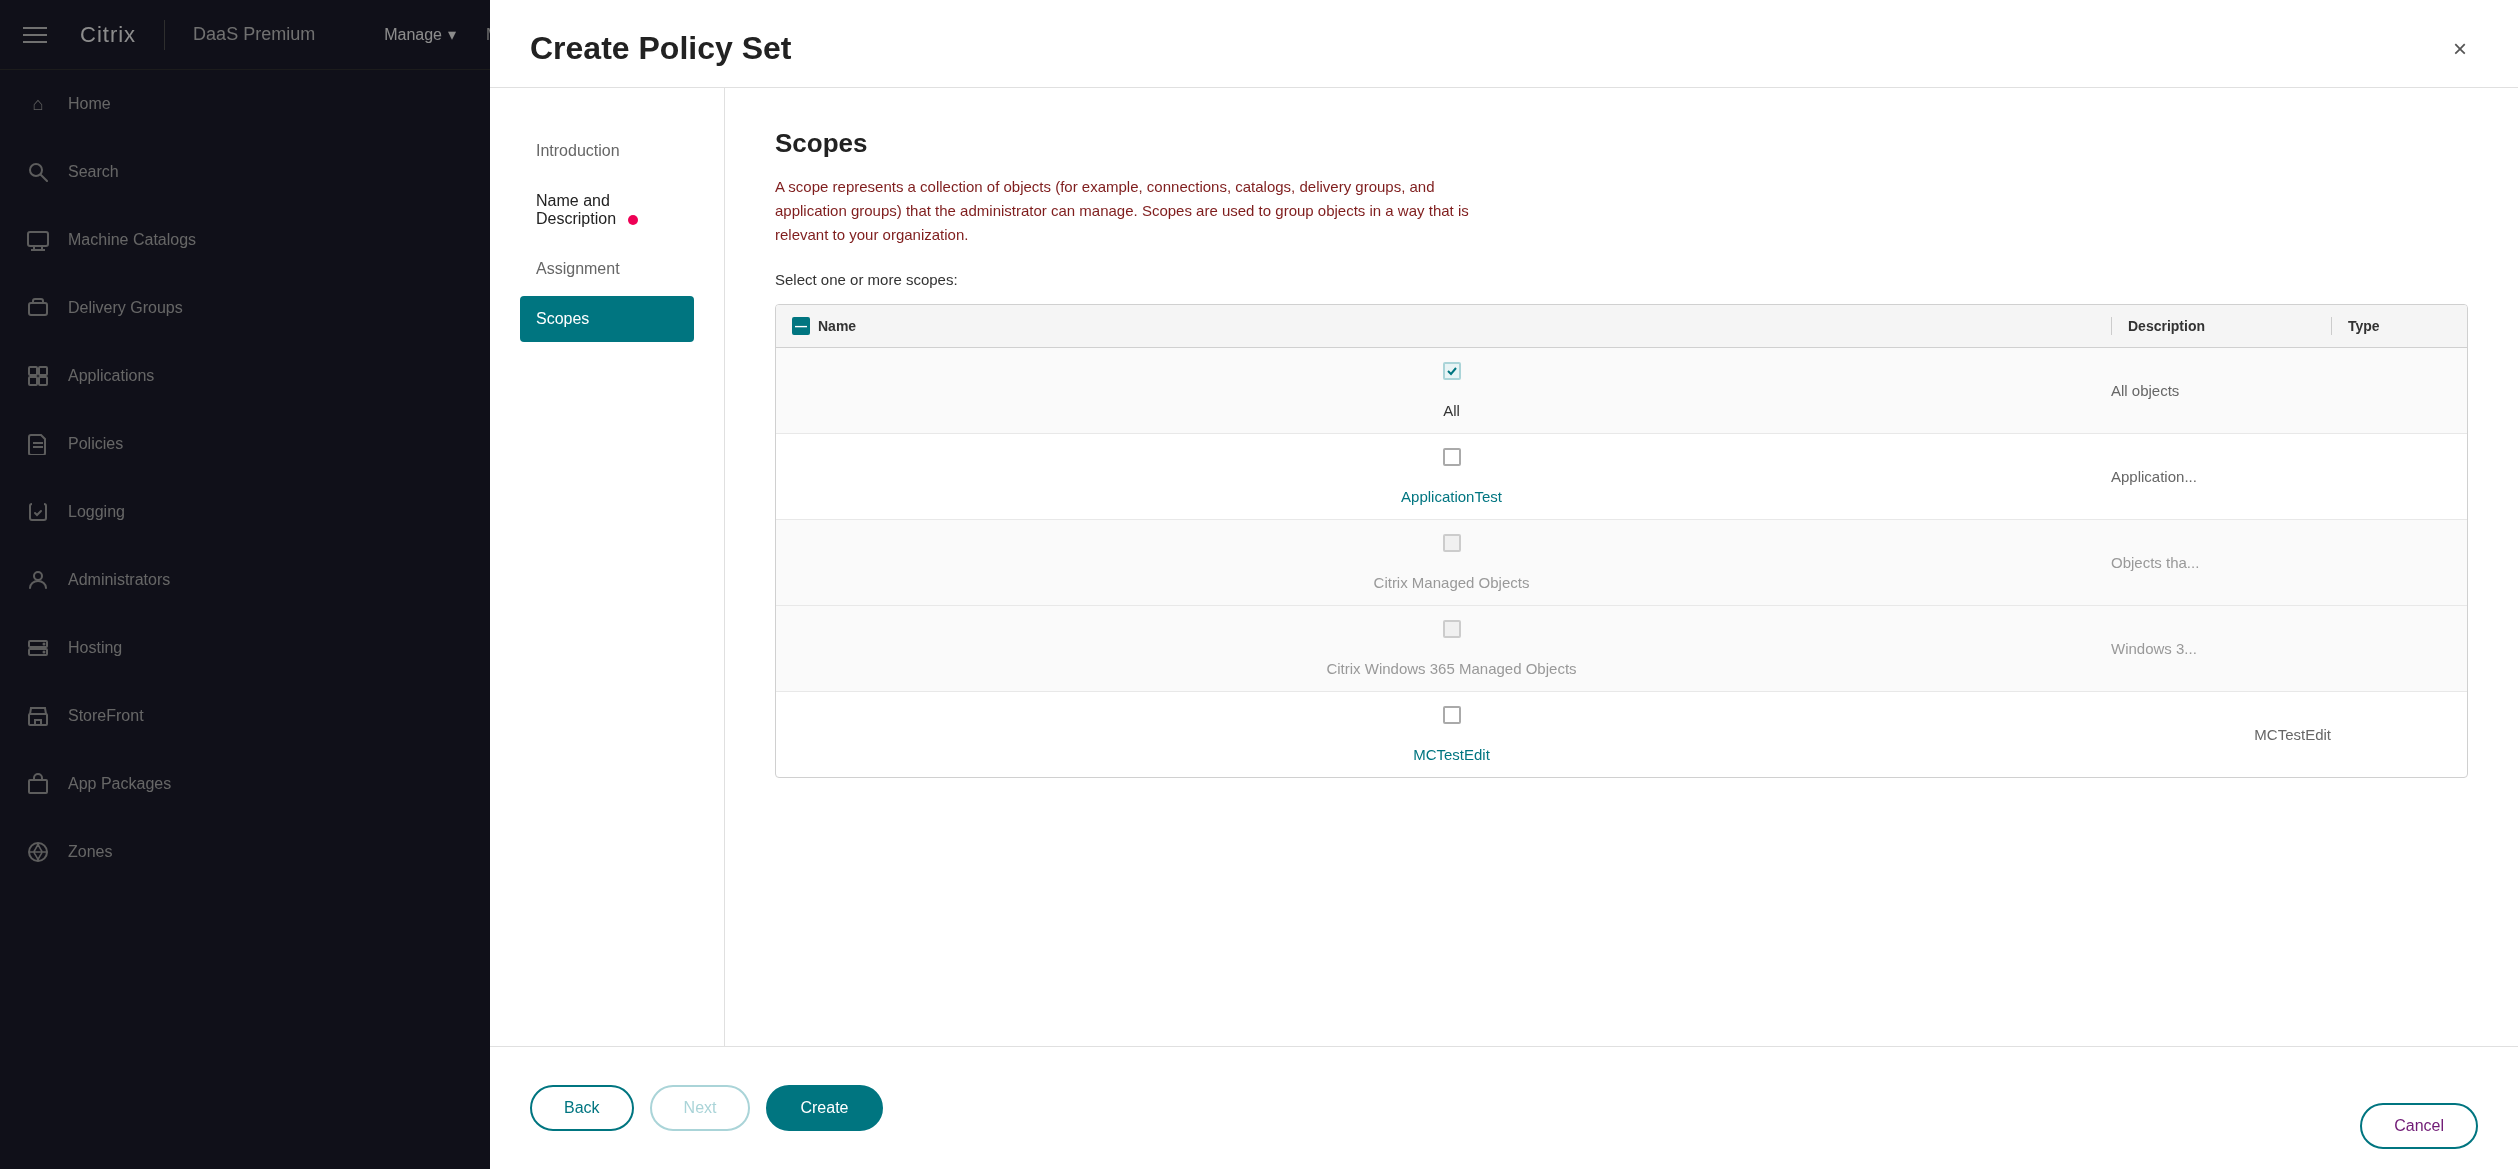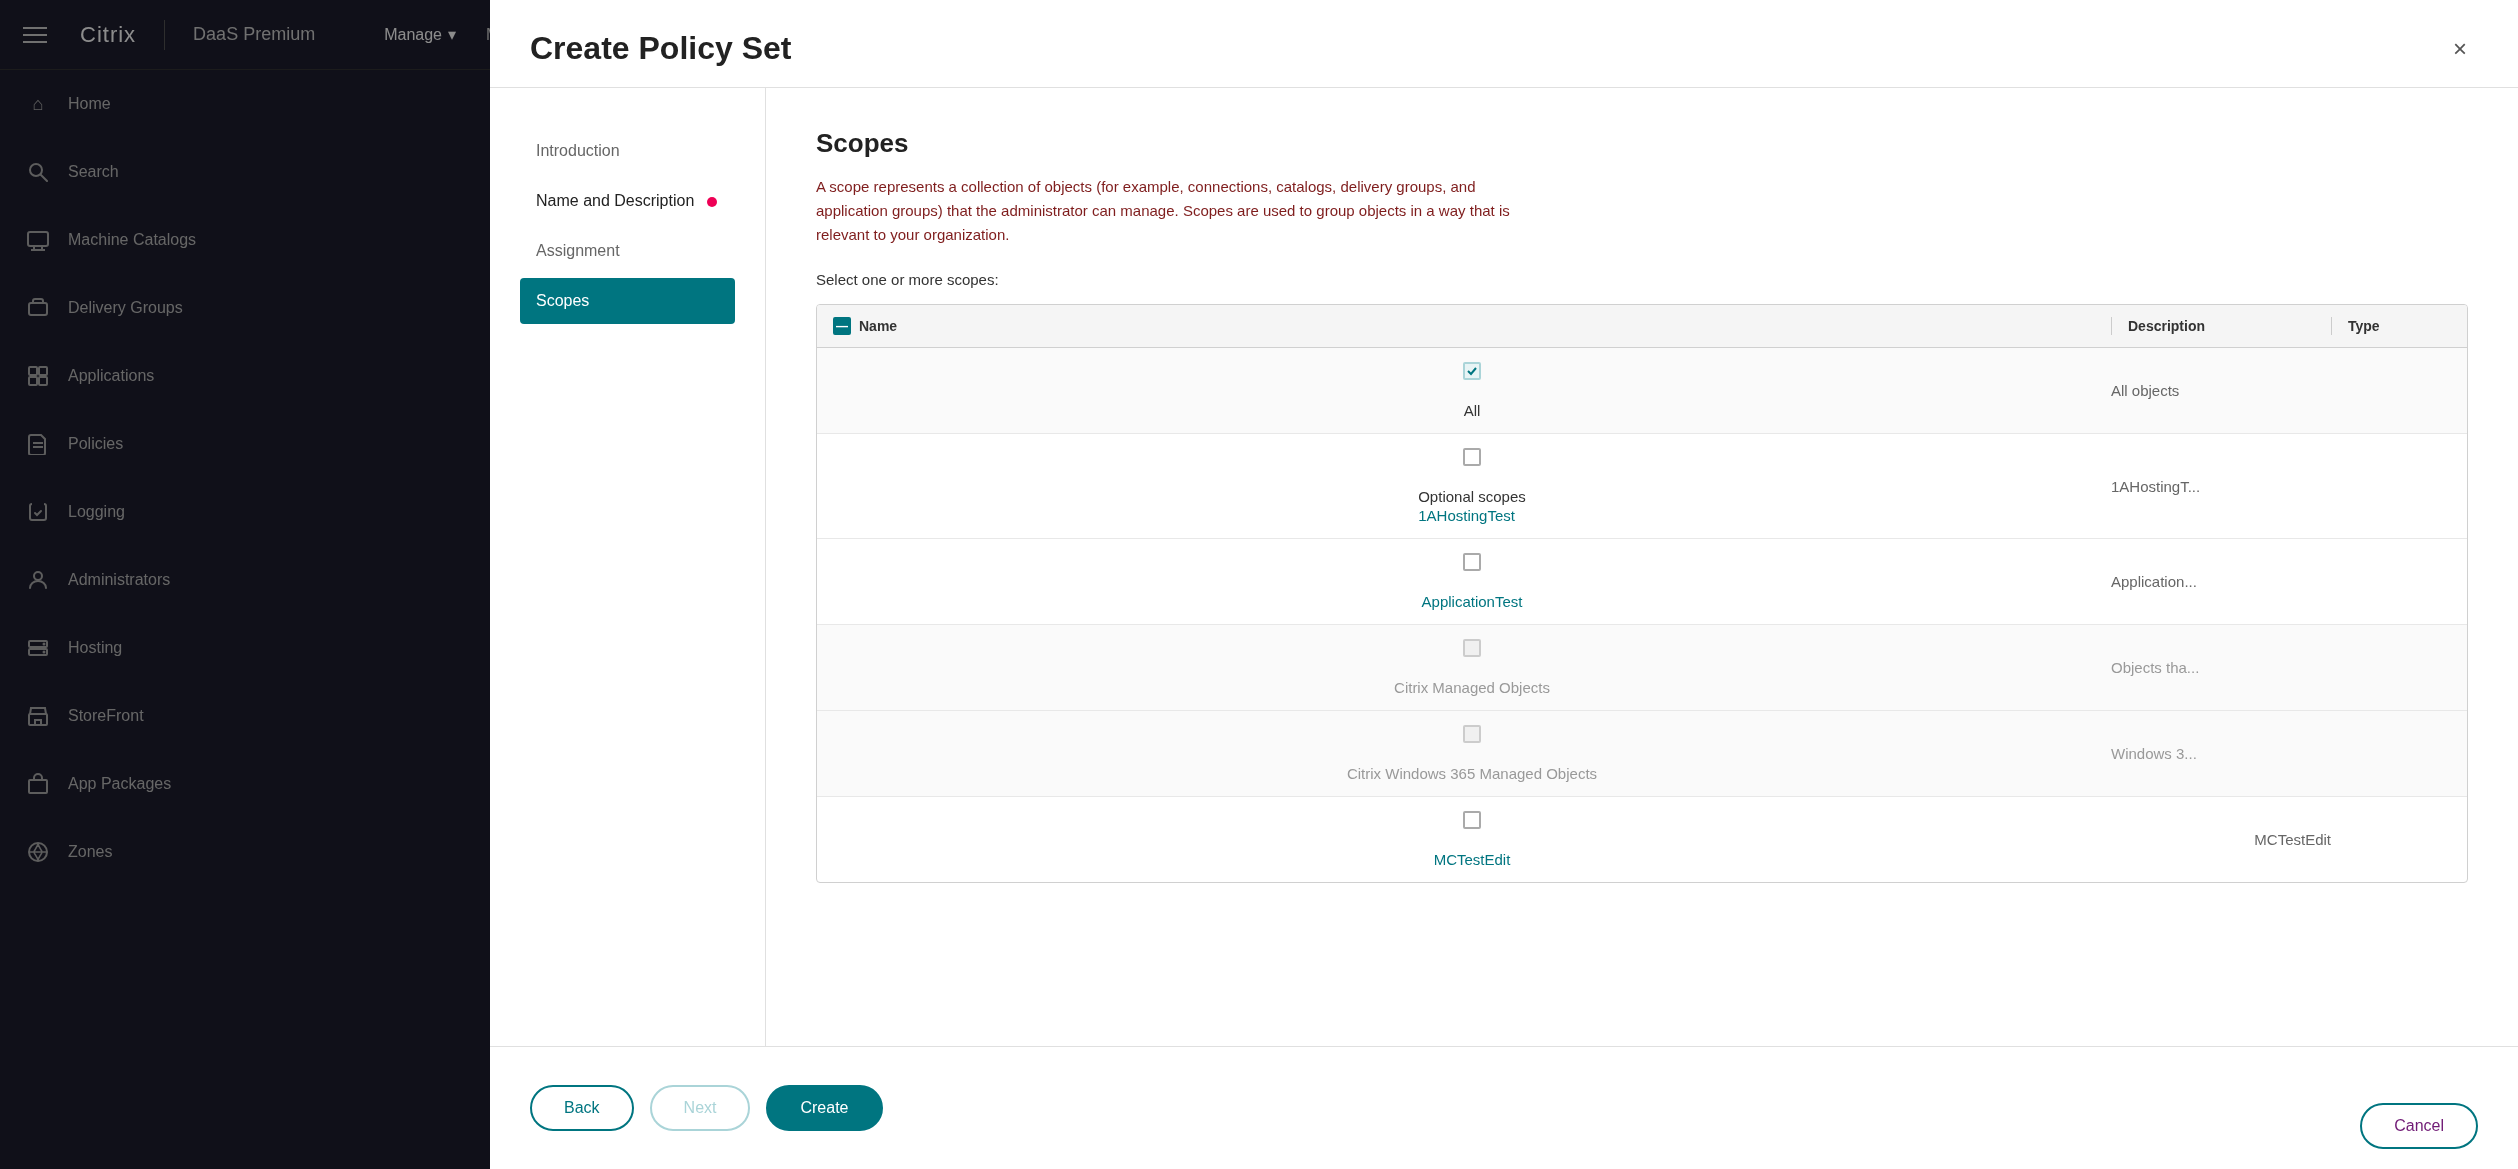--- a/index.html
+++ b/index.html
@@ -63,21 +63,21 @@
     .modal-title { font-size: 32px; font-weight: 600; color: #222; }
     .modal-close {
       width: 36px; height: 36px; display: flex; align-items: center; justify-content: center;
       font-size: 24px; color: #555; cursor: pointer; border: none; background: none;
     }
 
     .modal-body { display: flex; flex: 1; overflow: hidden; }
 
     
     .wizard-nav {
-      width: 276px; flex-shrink: 0; padding: 40px 30px;
+      width: 235px; flex-shrink: 0; padding: 40px 30px;
       border-right: 1px solid #e0e0e0;
     }
     .wizard-step {
       padding: 14px 16px; font-size: 16px; color: #666; cursor: pointer;
       border-radius: 4px; margin-bottom: 4px;
     }
     .wizard-step.active { color: #222; font-weight: 500; }
     .wizard-step.current { background: #007580; color: #fff; font-weight: 500; }
     .step-dot { display: inline-block; width: 10px; height: 10px; background: #e05; border-radius: 50%; margin-left: 8px; vertical-align: middle; }
 
@@ -335,31 +335,20 @@
               <svg width="12" height="12" viewBox="0 0 12 12">
                   <polyline points="2,6 5,9 10,3" stroke="#007580" stroke-width="2" fill="none"></polyline>
                 </svg>
             </div>
             <span>All</span>
           </div>
           <div class="scopes-row-desc">All objects</div>
           <div class="scopes-row-type"></div>
         </div>
 
-        <div class="scopes-row">
-          <div class="scopes-row-name">
-            <div class="cb"></div>
-            <div class="optional-scope-group">
-              <span class="optional-scope-main">Optional scopes</span>
-              <a href="#">1AHostingTest</a>
-            </div>
-          </div>
-          <div class="scopes-row-desc">1AHostingT...</div>
-          <div class="scopes-row-type"></div>
-        </div>
 
         <div class="scopes-row">
           <div class="scopes-row-name">
             <div class="cb"></div>
             <a href="#">ApplicationTest</a>
           </div>
           <div class="scopes-row-desc">Application...</div>
           <div class="scopes-row-type"></div>
         </div>
 

